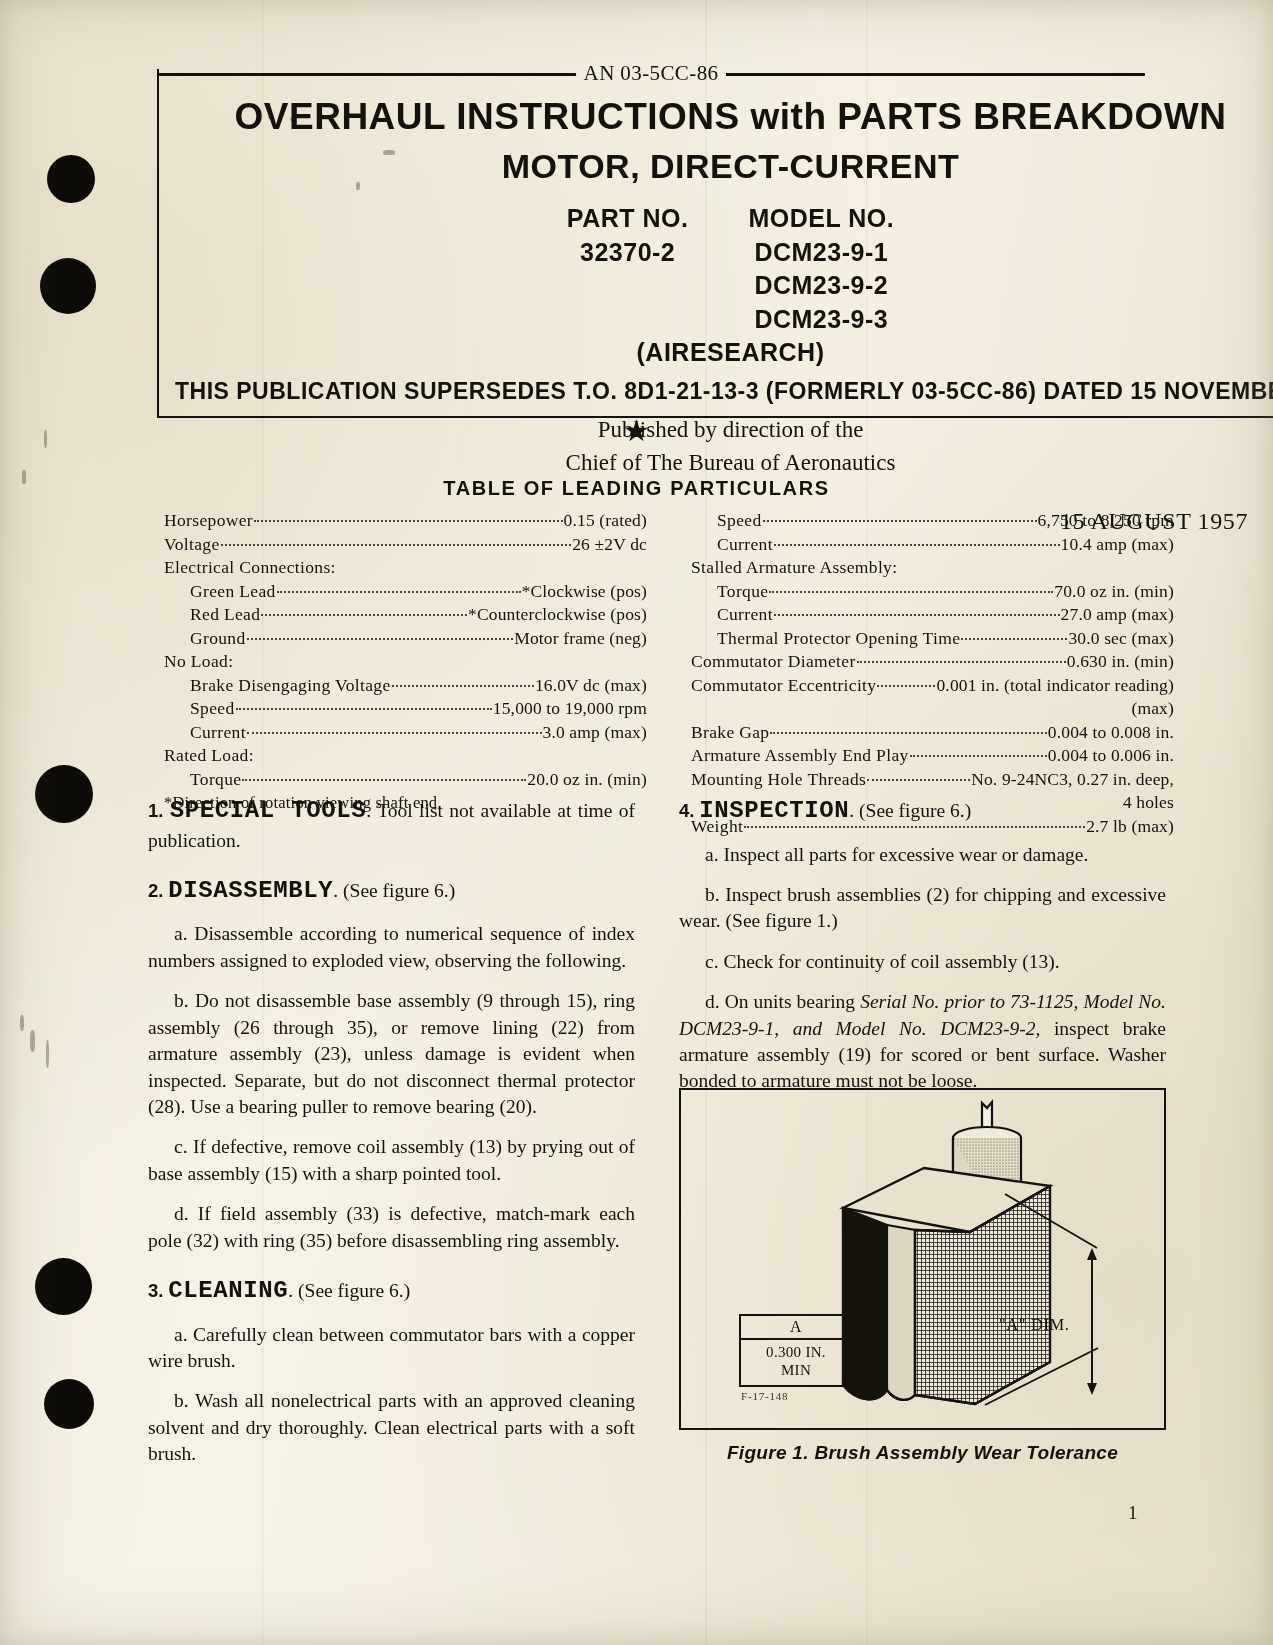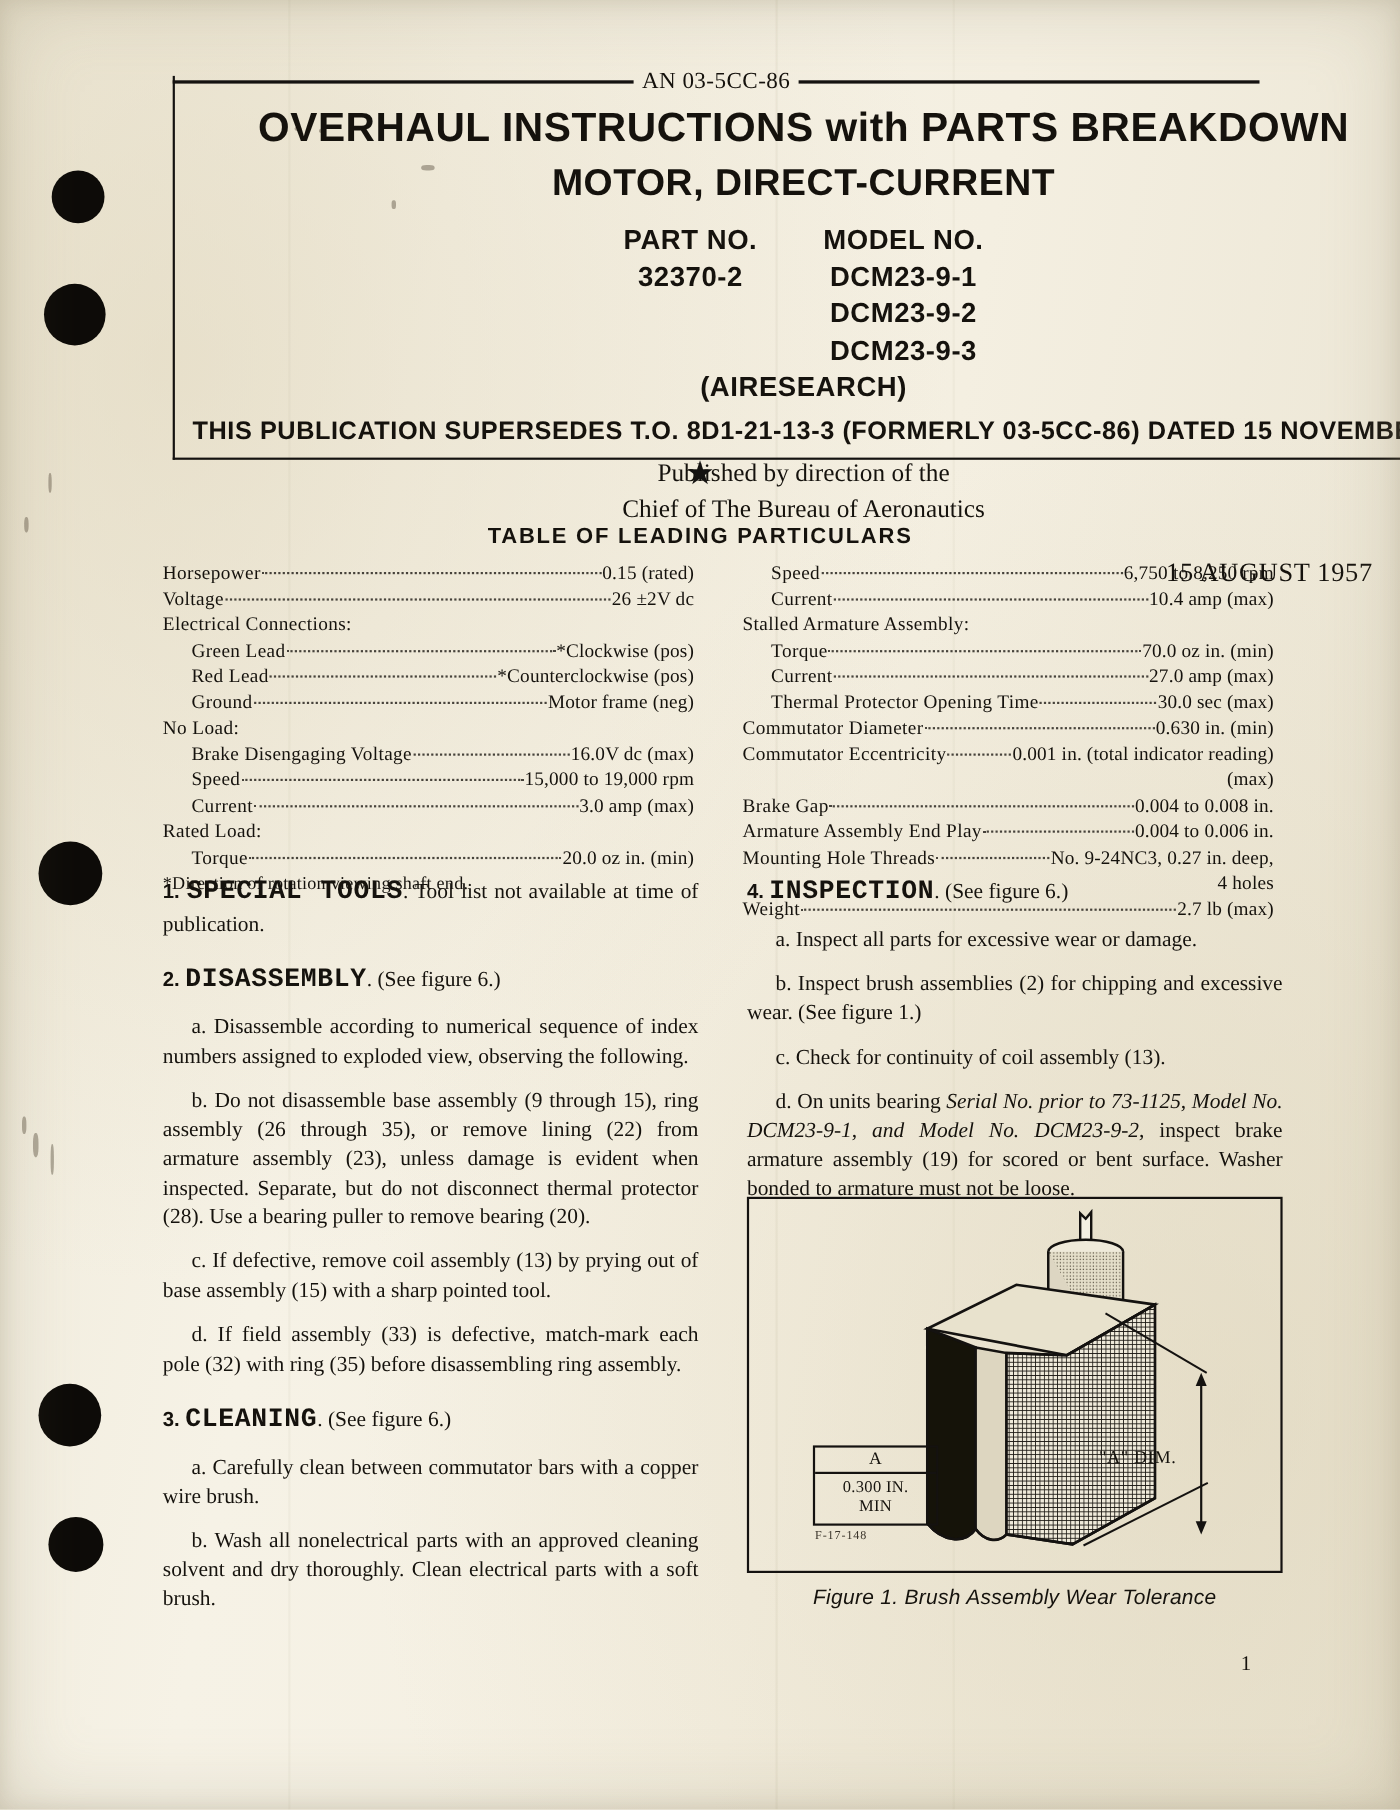--- a/index.html
+++ b/index.html
@@ -77,21 +77,21 @@
     font-size:30px;line-height:1;color:#141210;
   }
 
   
   .tolp-title{
     position:absolute;left:0;right:0;top:477px;text-align:center;
     font-family:"Liberation Sans",sans-serif;font-weight:bold;
     font-size:20px;letter-spacing:1.6px;
   }
   .tolp{
-    position:absolute;left:148px;top:509px;width:1010px;
+    position:absolute;left:164px;top:509px;width:1010px;
     display:flex;gap:44px;
     font-size:17.5px;
     justify-content:center;
   }
   .tolp .col{width:487px;}
   .lp-row{display:flex;align-items:baseline;white-space:nowrap;line-height:1.345;}
   .lp-row .lbl{letter-spacing:.35px;}
   .lp-row .dots{
     flex:1 1 auto;min-width:6px;
     border-bottom:2px dotted #2a2620;
@@ -119,21 +119,21 @@
   .para{margin-top:14px;text-indent:26px;}
   em.it{font-style:italic;}
 
   
   .fig-box{
     position:absolute;left:679px;top:1088px;width:487px;height:342px;
     border:2.5px solid #141210;box-sizing:border-box;background:transparent;
   }
   .fig-cap{
     position:absolute;left:679px;top:1442px;width:487px;text-align:center;
-    font-family:"Liberation Sans",sans-serif;font-weight:normal;font-style:italic;
+    font-family:"Liberation Sans",sans-serif;font-weight:bold;font-style:italic;
     font-size:19px;letter-spacing:.3px;
   }
   .page-no{
     position:absolute;left:1128px;top:1502px;font-size:19px;
   }
   .dimbox{
     position:absolute;left:58px;top:224px;width:110px;
     border:2px solid #141210;background:transparent;
     text-align:center;font-family:"Liberation Serif",serif;
   }

